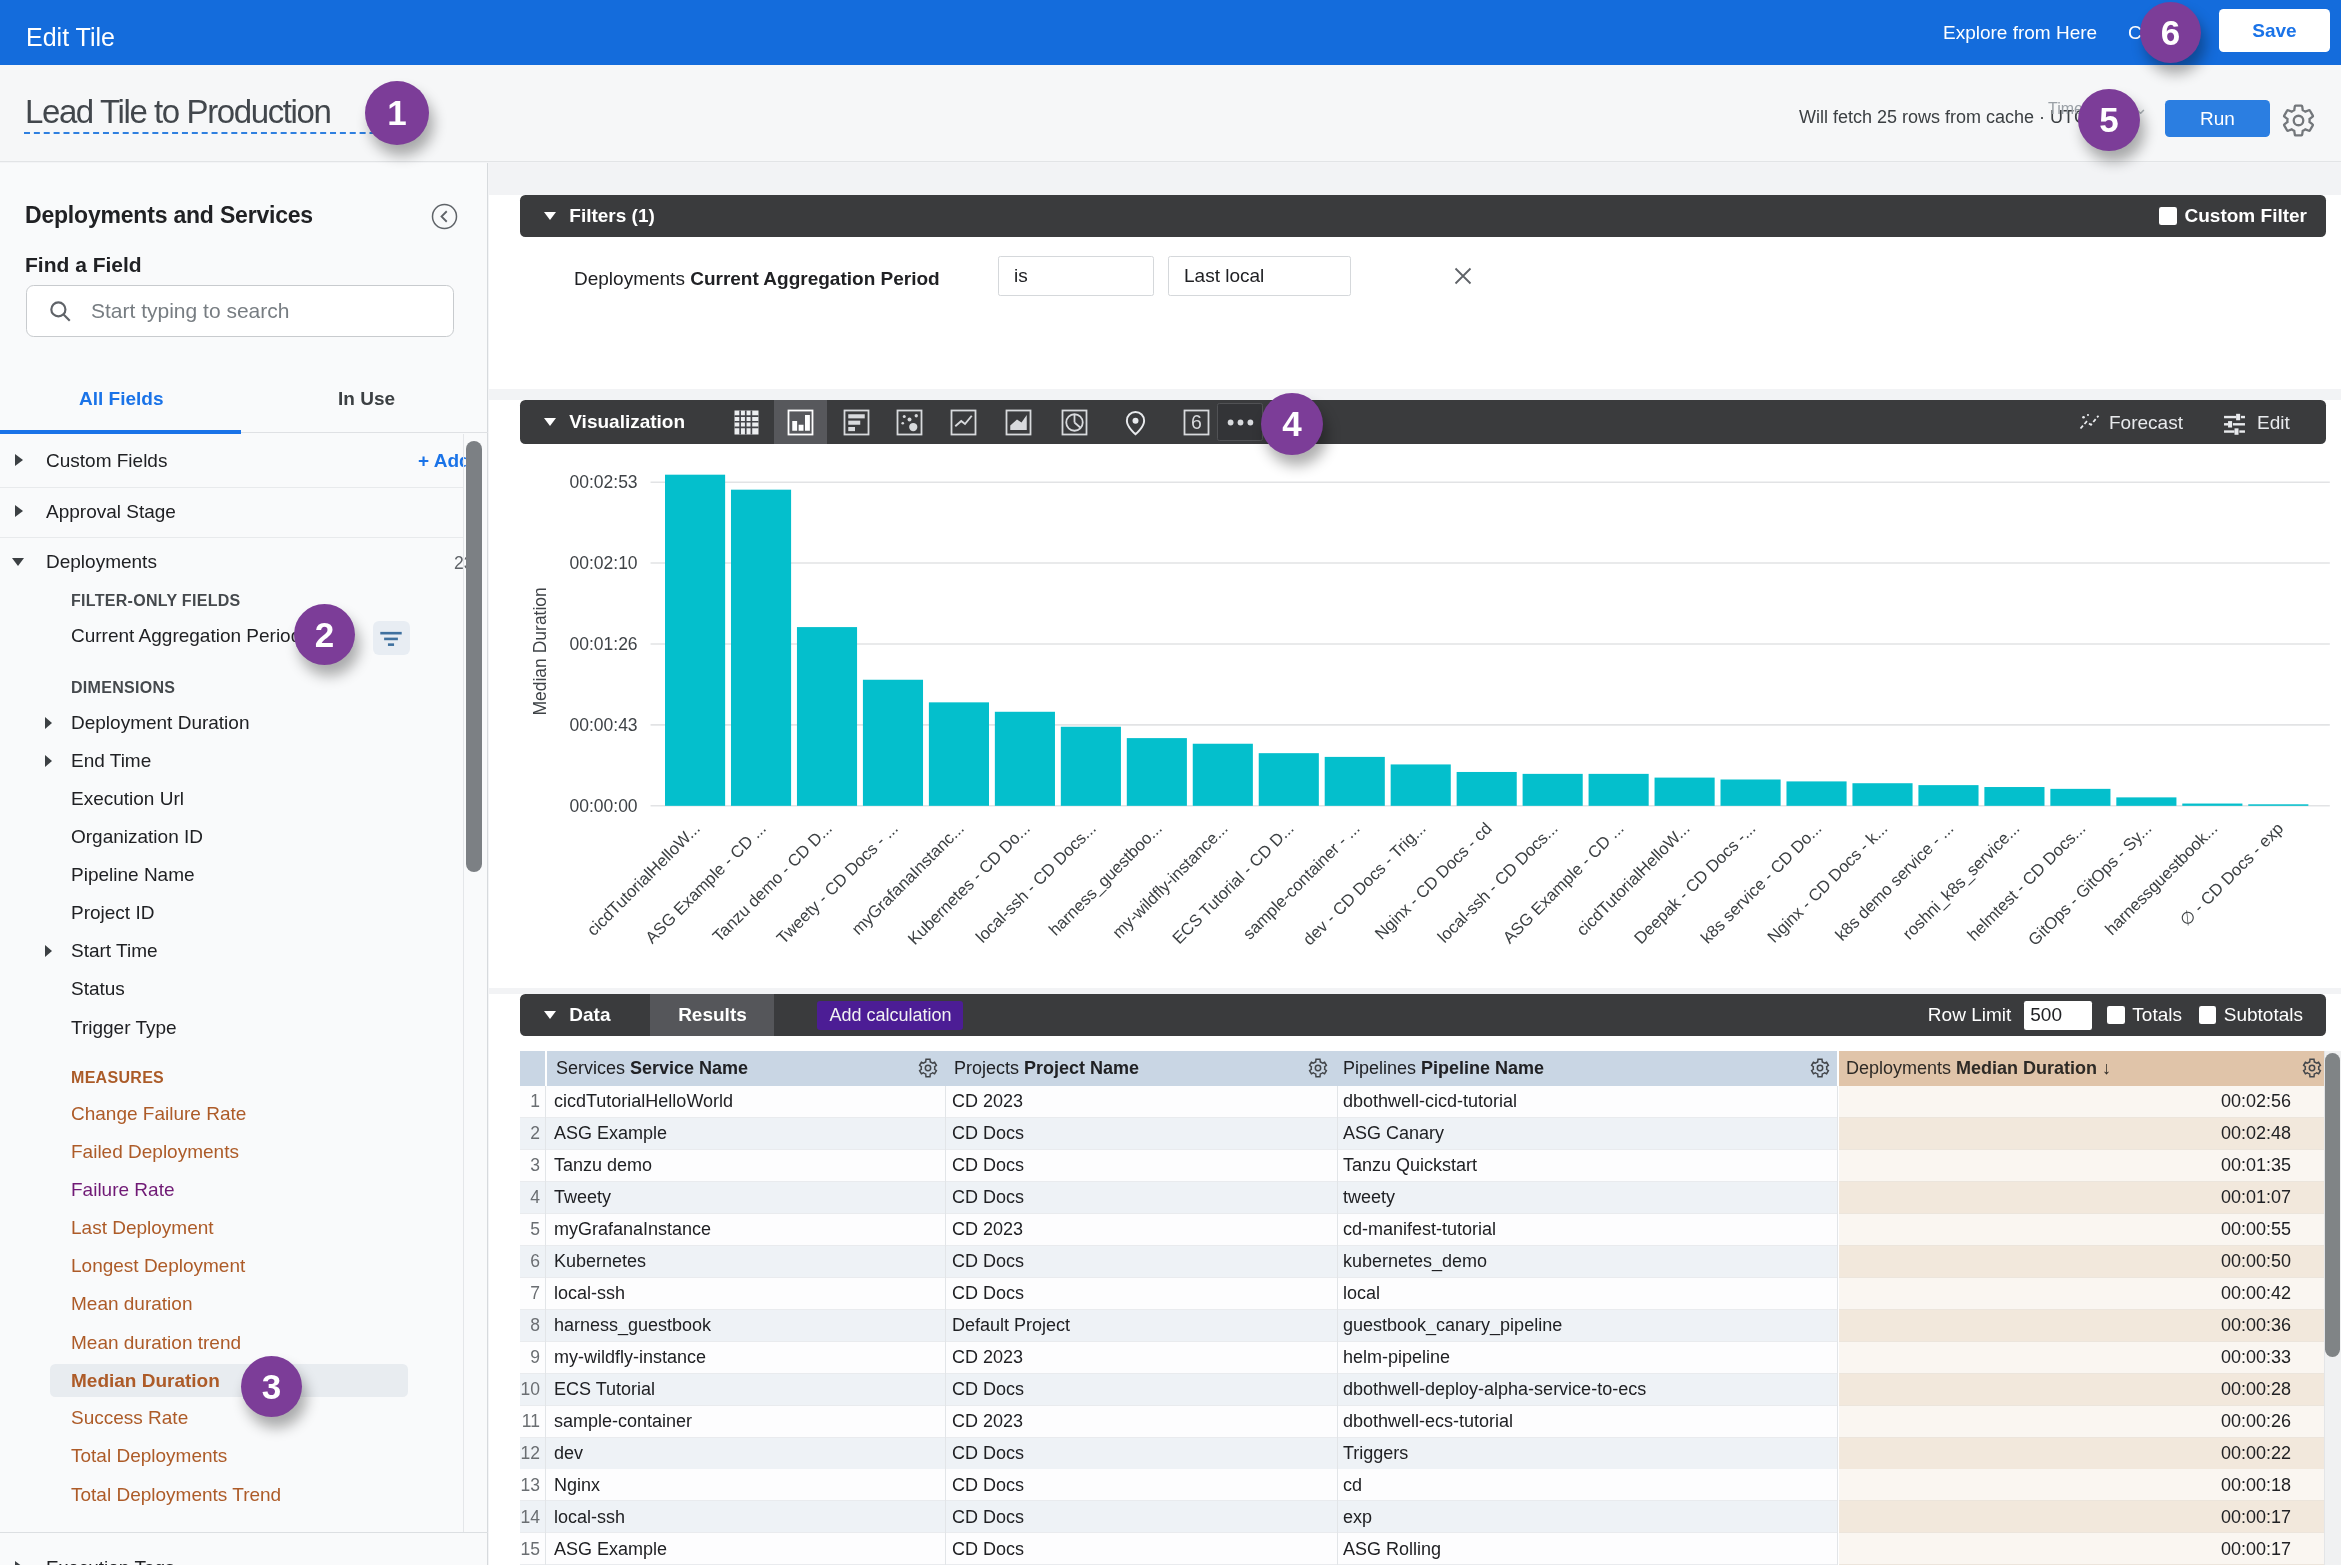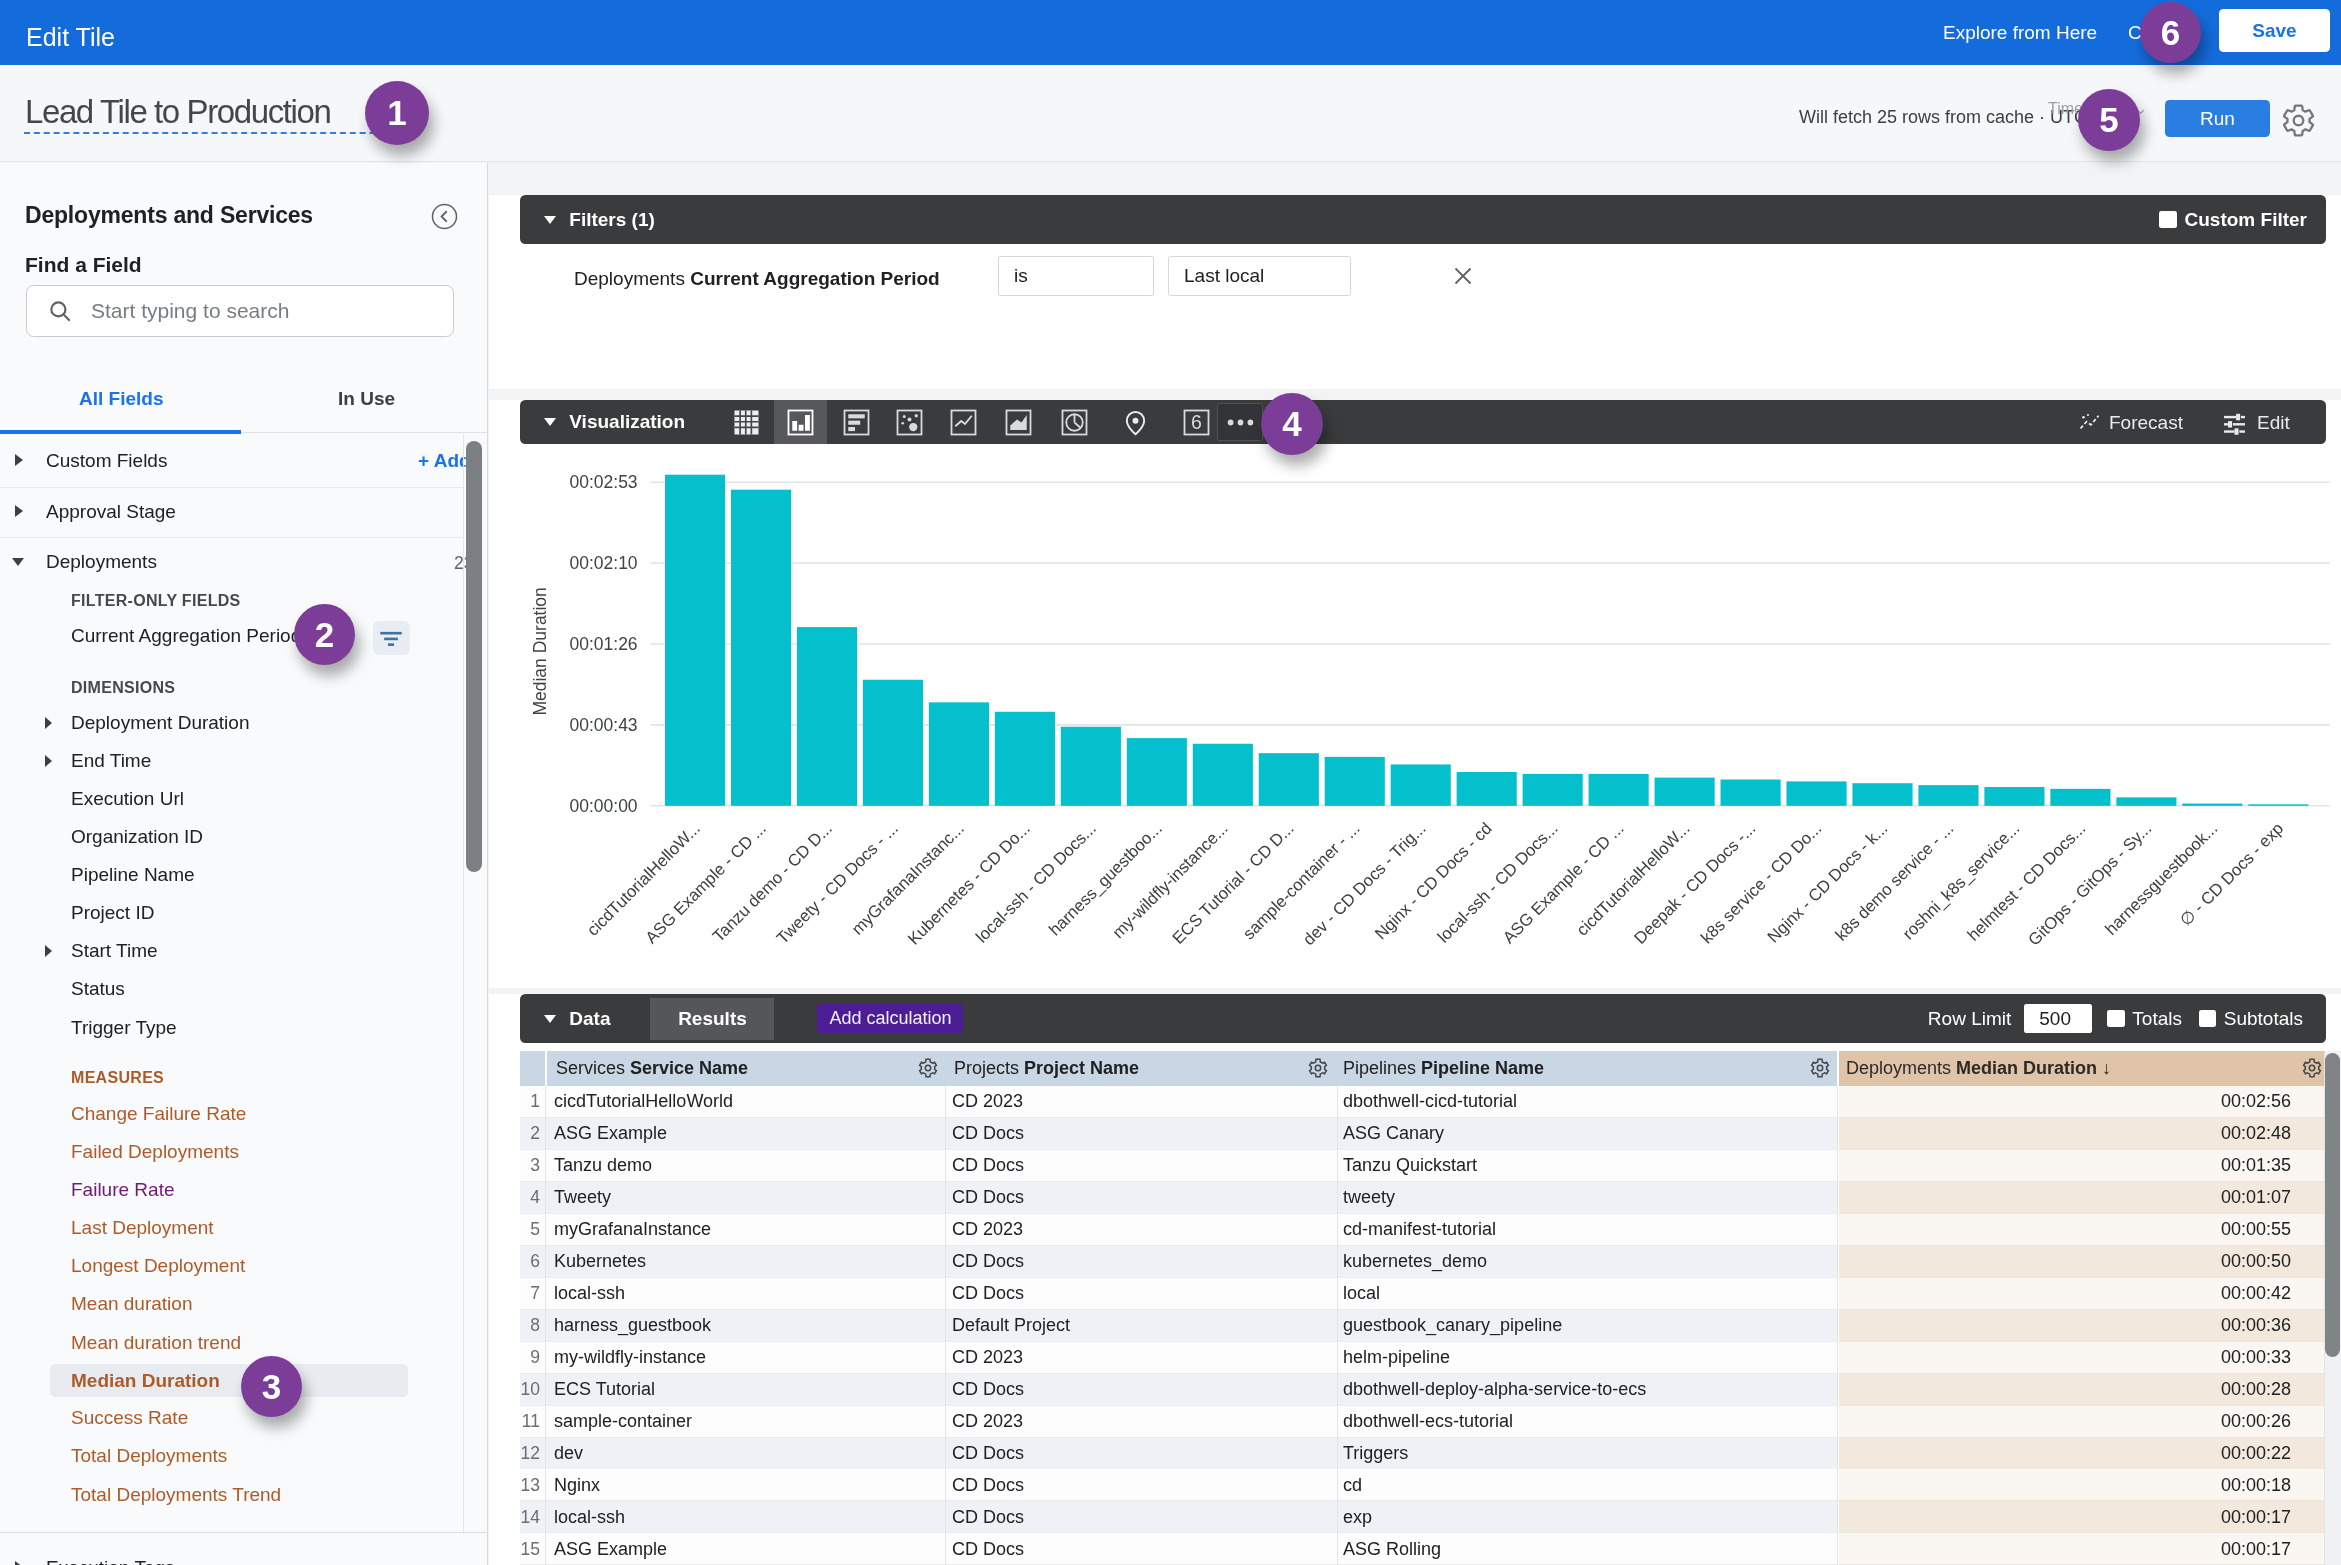--- a/index.html
+++ b/index.html
@@ -1,20 +1,20 @@
 <!DOCTYPE html>
 <html style="font-size:12px"><head>
 <meta charset="utf-8">
 <style>
   * { margin:0; padding:0; box-sizing:border-box; }
   html,body { width:2342px; height:1566px; overflow:hidden; background:#f3f4f6; font-family:"Liberation Sans", sans-serif; }
   .abs { position:absolute; }
   #page { position:relative; width:2342px; height:1566px; }
   .circle { position:absolute; background:#7c3d98; border-radius:50%; color:#fff; font-size:35px; font-weight:bold; display:flex; align-items:center; justify-content:center; box-shadow:4.6px 10.7px 13.7px rgba(0,0,0,0.32); z-index:50; }
-  .bar-dark { position:absolute; left:520px; width:1806px; height:49px; background:#3a3b3d; border-radius:5.3px; color:#fff; display:flex; align-items:center; }
+  .bar-dark { position:absolute; left:520px; width:1806px; height:42px; background:#3a3b3d; border-radius:5.3px; color:#fff; display:flex; align-items:center; }
   .caret-down { width:0; height:0; border-left:6.8px solid transparent; border-right:6.8px solid transparent; border-top:8.4px solid #fff; display:inline-block; }
   .wcb { width:17.5px; height:17.5px; background:#fff; border-radius:2.3px; display:inline-block; }
 </style>
 </head>
 <body>
 <div id="page">
 
   <div class="abs" style="left:0;top:0;width:2342px;height:65px;background:#146cdc;"></div>
   <div class="abs" style="left:26px;top:0;height:74px;display:flex;align-items:center;color:#fff;font-size:25px;">Edit Tile</div>
   <div class="abs" style="left:1943px;top:0;height:65px;display:flex;align-items:center;color:#fff;font-size:19px;font-weight:500;">Explore from Here</div>
@@ -266,21 +266,21 @@
       <text x="3002.3" y="1090" text-anchor="end" transform="rotate(-45 3002.3 1090)" font-size="22" fill="#3c4043">∅ - CD Docs - exp</text>
       <text x="718" y="856" text-anchor="middle" font-size="23" fill="#3f4347" transform="rotate(-90 718 856)">Median Duration</text>
     </svg>
 
   <div class="bar-dark" style="top:994px;">
     <span class="caret-down" style="margin-left:23.6px;"></span>
     <span style="margin-left:13.7px;font-size:19px;font-weight:bold;">Data</span>
     <span style="margin-left:40px;width:124px;height:42px;background:#55565a;display:flex;align-items:center;justify-content:center;font-size:19px;font-weight:bold;">Results</span>
     <span style="margin-left:43px;width:146px;height:29px;background:#4c1d95;border-radius:3px;display:flex;align-items:center;justify-content:center;font-size:18px;color:#f1f2f3;">Add calculation</span>
     <span style="margin-left:auto;font-size:19px;">Row Limit</span>
-    <span style="margin-left:13px;width:68px;height:29px;background:#fff;border-radius:2.3px;display:flex;align-items:center;padding-left:15px;color:#202124;font-size:19px;">500</span>
+    <span style="margin-left:13px;width:68px;height:29px;background:#fff;border-radius:2.3px;display:flex;align-items:center;padding-left:6px;color:#202124;font-size:19px;">500</span>
     <span class="wcb" style="margin-left:15px;"></span>
     <span style="margin-left:7.6px;font-size:19px;font-weight:500;">Totals</span>
     <span class="wcb" style="margin-left:16.7px;"></span>
     <span style="margin-left:7.6px;margin-right:23px;font-size:19px;font-weight:500;">Subtotals</span>
   </div>
 
 <div class="abs" style="left:520px;top:1051px;width:1805px;height:515px;font-size:18px;color:#202124;">
 <div class="abs" style="left:0;top:0;width:25px;height:35px;background:#c9d6e4;"></div>
 <div class="abs" style="left:27px;top:0;width:1290px;height:35px;background:#c9d6e4;"></div>
 <div class="abs" style="left:36px;top:6.8px;">Services <b>Service Name</b></div>

